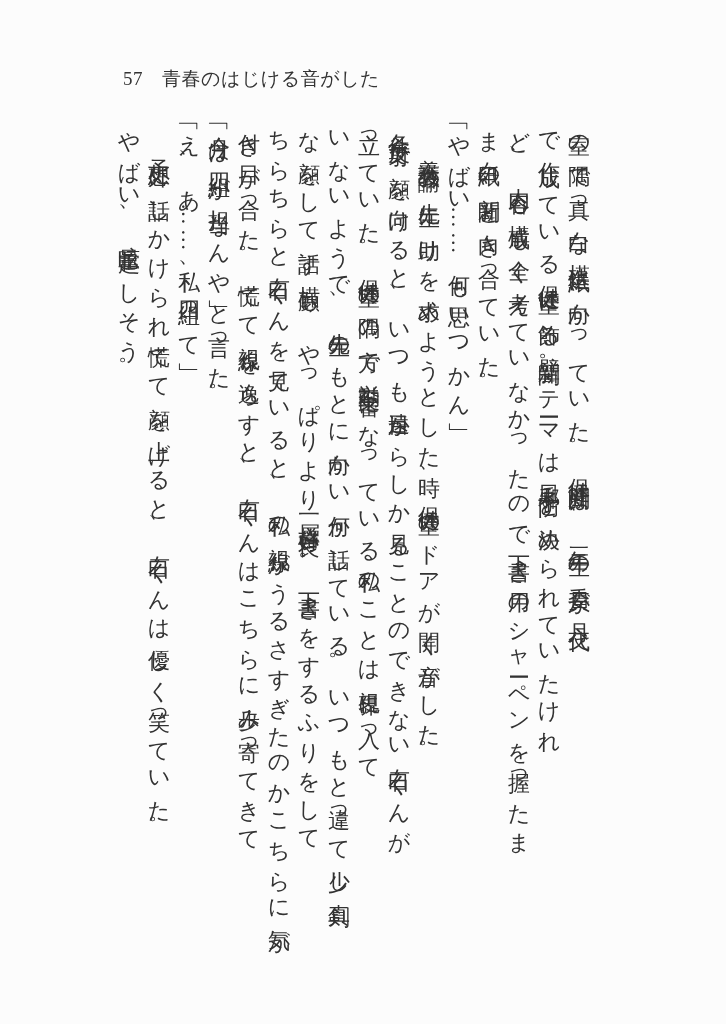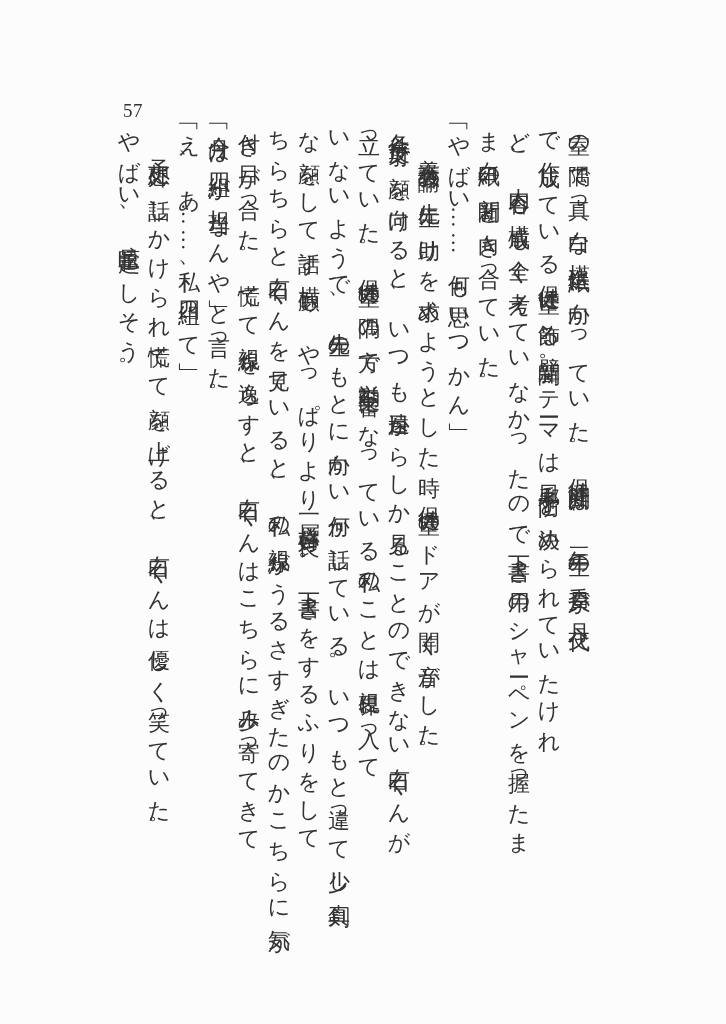--- a/index.html
+++ b/index.html
@@ -22,21 +22,20 @@
     position: absolute;
     left: 123px;
     top: 68px;
     font-size: 19px;
     line-height: 1.2;
     color: #333333;
     display: flex;
     gap: 19px;
     letter-spacing: 0.5px;
     white-space: nowrap;
-    margin-top: 32px;
   }
   .body-text {
     position: absolute;
     top: 116px;
     right: 132px;
     height: 902px;
     writing-mode: vertical-rl;
     text-orientation: mixed;
     font-size: 22px;
     line-height: 30px;
@@ -49,20 +48,21 @@
     padding: 0;
   }
 </style>
 </head>
 <body>
 
 <div class="page">
 
   <header class="header">
     <span>57</span>
+    <span>青春のはじける音がした</span>
   </header>
 
   <main class="body-text">
 
   <p class="tline">室の隅で真っ白な模造紙に向かっていた。保健新聞は、三年生の委員が月交代</p>
       <p class="tline">で作成している保健室に飾る壁新聞。テーマは風邪予防と決められていたけれ</p>
       <p class="tline">ど、内容も構成も全く考えていなかったので下書き用のシャーペンを握ったま</p>
       <p class="tline">ま白紙の新聞と向き合っていた。</p>
       <p class="tline">「やばい……何も思いつかん」</p>
       <p class="tline">　養護教諭の先生に助けを求めようとした時、保健室のドアが開く音がした。</p>

